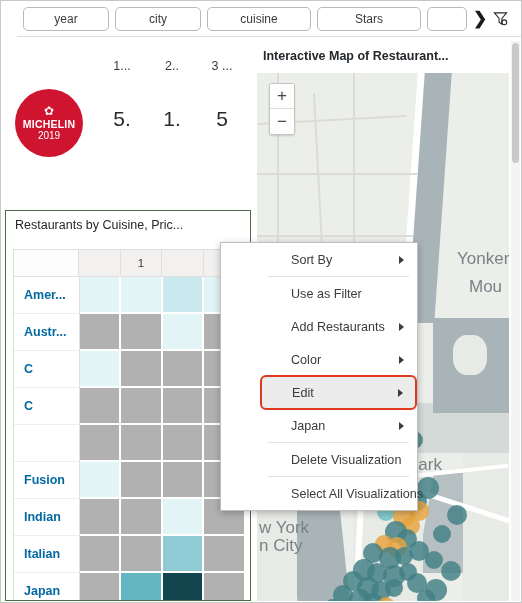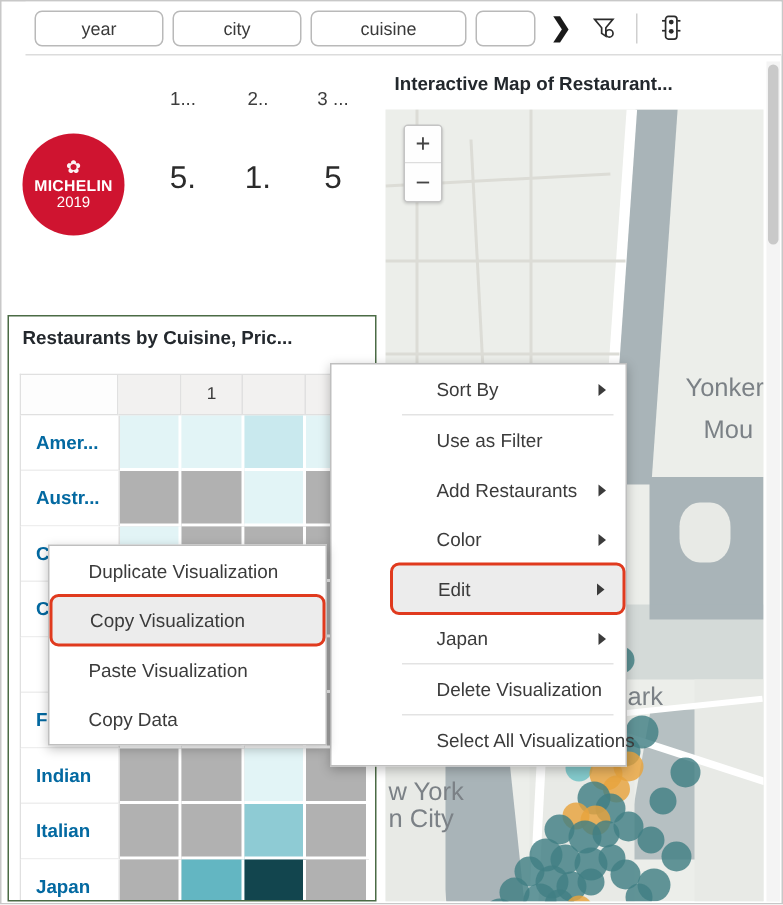--- a/index.html
+++ b/index.html
@@ -93,21 +93,21 @@
   
   .viz {
     position: absolute; left: 4px; top: 209px;
     width: 246px; height: 391px;
     border: 1.5px solid #4b6b45;
     background: #fff;
     overflow: hidden;
   }
   .viz-title {
     padding: 7px 9px 6px 9px;
-    font-size: 12.5px; font-weight: bold; color: #23282d;
+    font-size: 12.5px; font-weight: normal; color: #23282d;
     white-space: nowrap;
   }
   .grid-wrap {
     position: absolute; left: 7px; top: 38px;
     right: 4px; bottom: 0;
     overflow: hidden;
   }
   .ghead {
     display: flex; height: 28px;
     border-top: 1px solid #e0e0e0;
@@ -236,20 +236,23 @@
 
   <div class="toolbar">
     <div class="chip">
         <span>year</span>
       </div>
     <div class="chip">
         <span>city</span>
       </div>
     <div class="chip wide">
         <span>cuisine</span>
+      </div>
+    <div class="chip wide">
+        <span>Stars</span>
       </div>
     <div class="chip empty">
         <span></span>
       </div>
 
     <div class="tb-icon">
         <span class="chev">❯</span>
       </div>
     <div class="tb-icon">
       <svg width="15" height="15" viewBox="0 0 16 16">
@@ -480,28 +483,14 @@
       <div class="sep"></div>
       <div class="mi">
         <span>Delete Visualization</span>
       </div>
       <div class="sep"></div>
       <div class="mi">
         <span>Select All Visualizations</span>
       </div>
     </div>
 
-  <div class="menu menu-sub" id="menu-sub">
-      <div class="mi">
-        <span>Duplicate Visualization</span>
-      </div>
-      <div class="mi sel">
-        <span>Copy Visualization</span>
-      </div>
-      <div class="mi">
-        <span>Paste Visualization</span>
-      </div>
-      <div class="mi">
-        <span>Copy Data</span>
-      </div>
-    </div>
 
 </div>
 
 </body></html>

